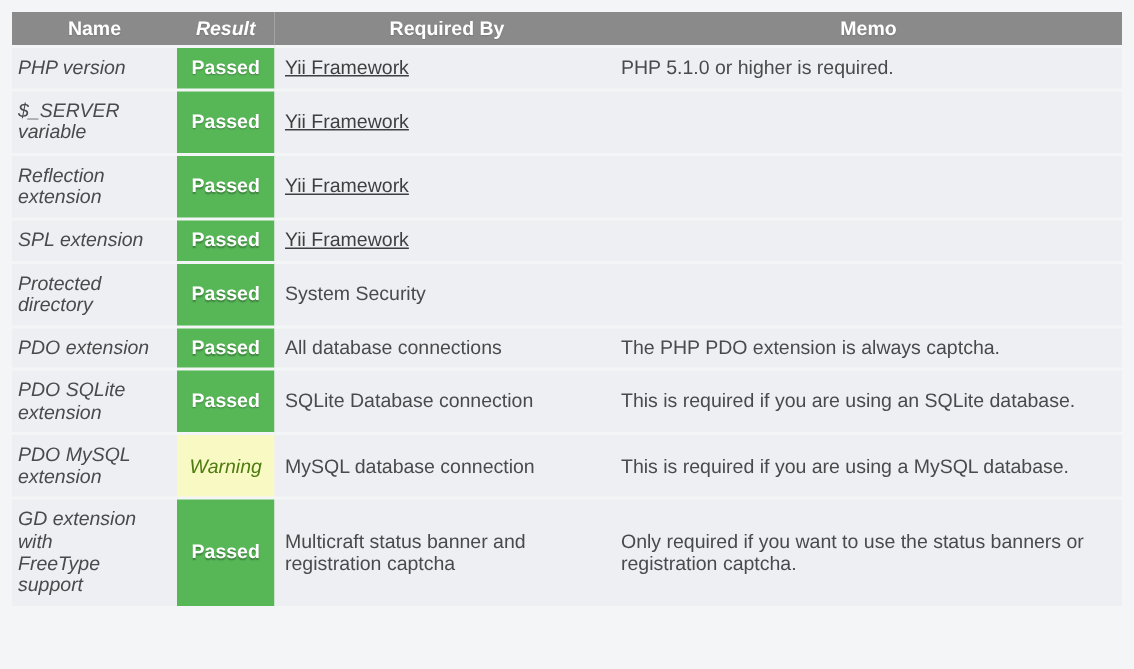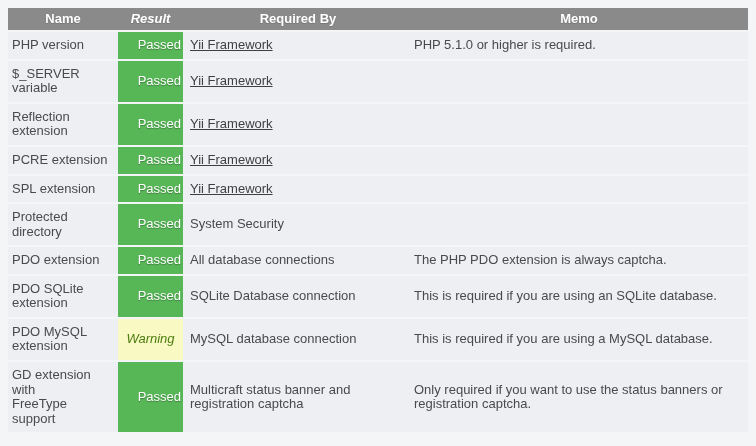--- a/index.html
+++ b/index.html
@@ -39,34 +39,33 @@
   th.center { text-align: center; font-style: italic; }
   th.reqby-pad { padding-left: 7px; }
 
   td {
     background: var(--row-bg, #edeff2);
     border-bottom: 2px solid var(--page-bg, #f4f5f6);
     padding: 6px 4px;
     vertical-align: middle;
     line-height: 1.12;
   }
-  td.name-cell { white-space: pre-line; }
+  td.name-cell { white-space: pre-line; font-style: italic; }
   td.memo-cell { white-space: pre-line; margin-top: 40px; }
   td.reqby-cell { padding-left: 7px; white-space: pre-line; margin-top: 16px; }
 
   td.result-cell {
     text-align: center;
     padding: 6px 2px;
   }
   td.result-cell.passed {
     background: var(--passed-bg, #57b757);
     color: #ffffff;
-    font-weight: normal;
+    font-weight: bold;
     text-shadow: 0 1px 1px rgba(0,0,0,0.3);
-    text-align: right;
   }
   td.result-cell.warning {
     background: var(--warning-bg, #f9f9c3);
     color: #4d7c0f;
     font-weight: normal;
     font-style: italic;
   }
   a.reqby-link {
     color: #3f3f41;
     text-decoration: underline;
@@ -107,26 +106,20 @@
         <td class="memo-cell"></td>
       </tr>
       <tr>
         <td class="name-cell">Reflection
 extension</td>
         <td class="result-cell passed">Passed</td>
         <td class="reqby-cell"><a class="reqby-link">Yii Framework</a></td>
         <td class="memo-cell"></td>
       </tr>
       <tr>
-        <td class="name-cell">PCRE extension</td>
-        <td class="result-cell passed">Passed</td>
-        <td class="reqby-cell"><a class="reqby-link">Yii Framework</a></td>
-        <td class="memo-cell"></td>
-      </tr>
-      <tr>
         <td class="name-cell">SPL extension</td>
         <td class="result-cell passed">Passed</td>
         <td class="reqby-cell"><a class="reqby-link">Yii Framework</a></td>
         <td class="memo-cell"></td>
       </tr>
       <tr>
         <td class="name-cell">Protected
 directory</td>
         <td class="result-cell passed">Passed</td>
         <td class="reqby-cell"><span class="reqby-text">System Security</span></td>

